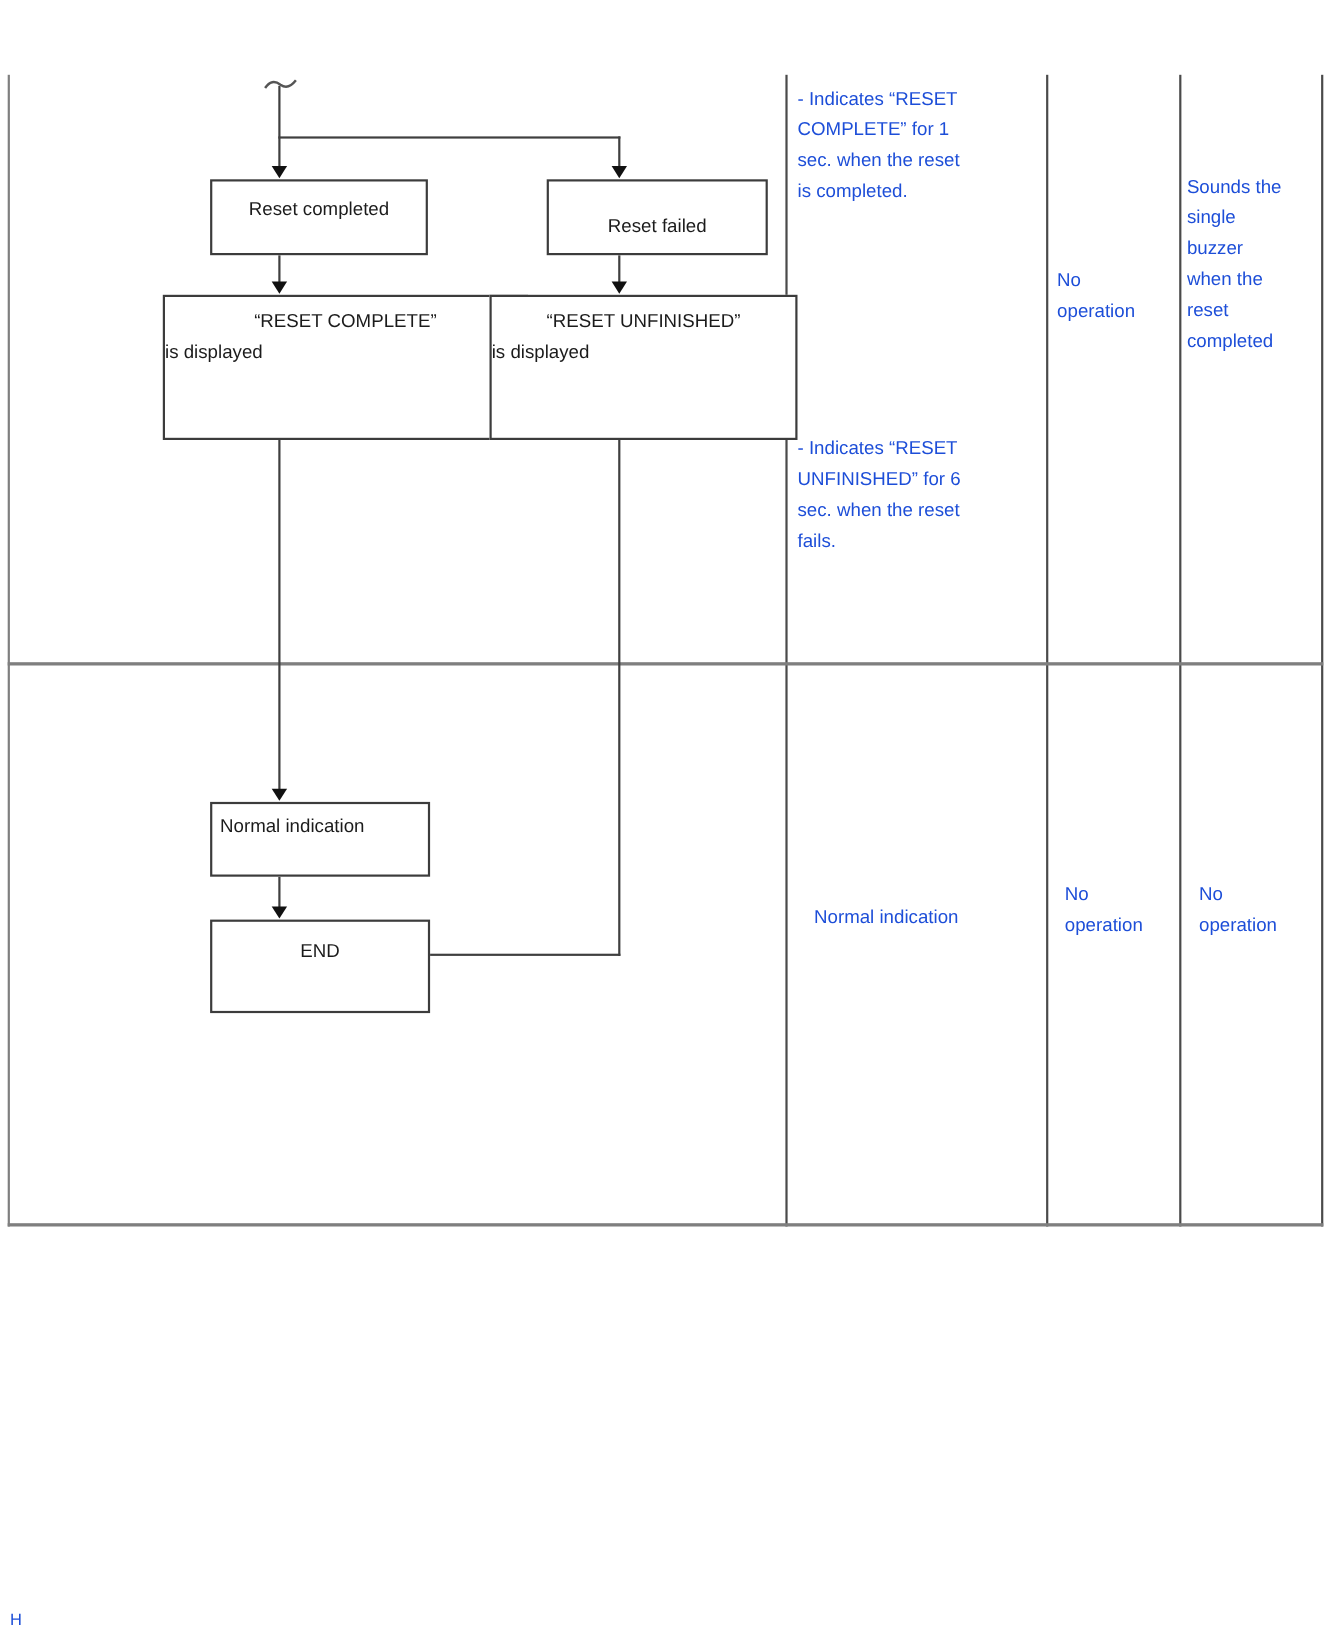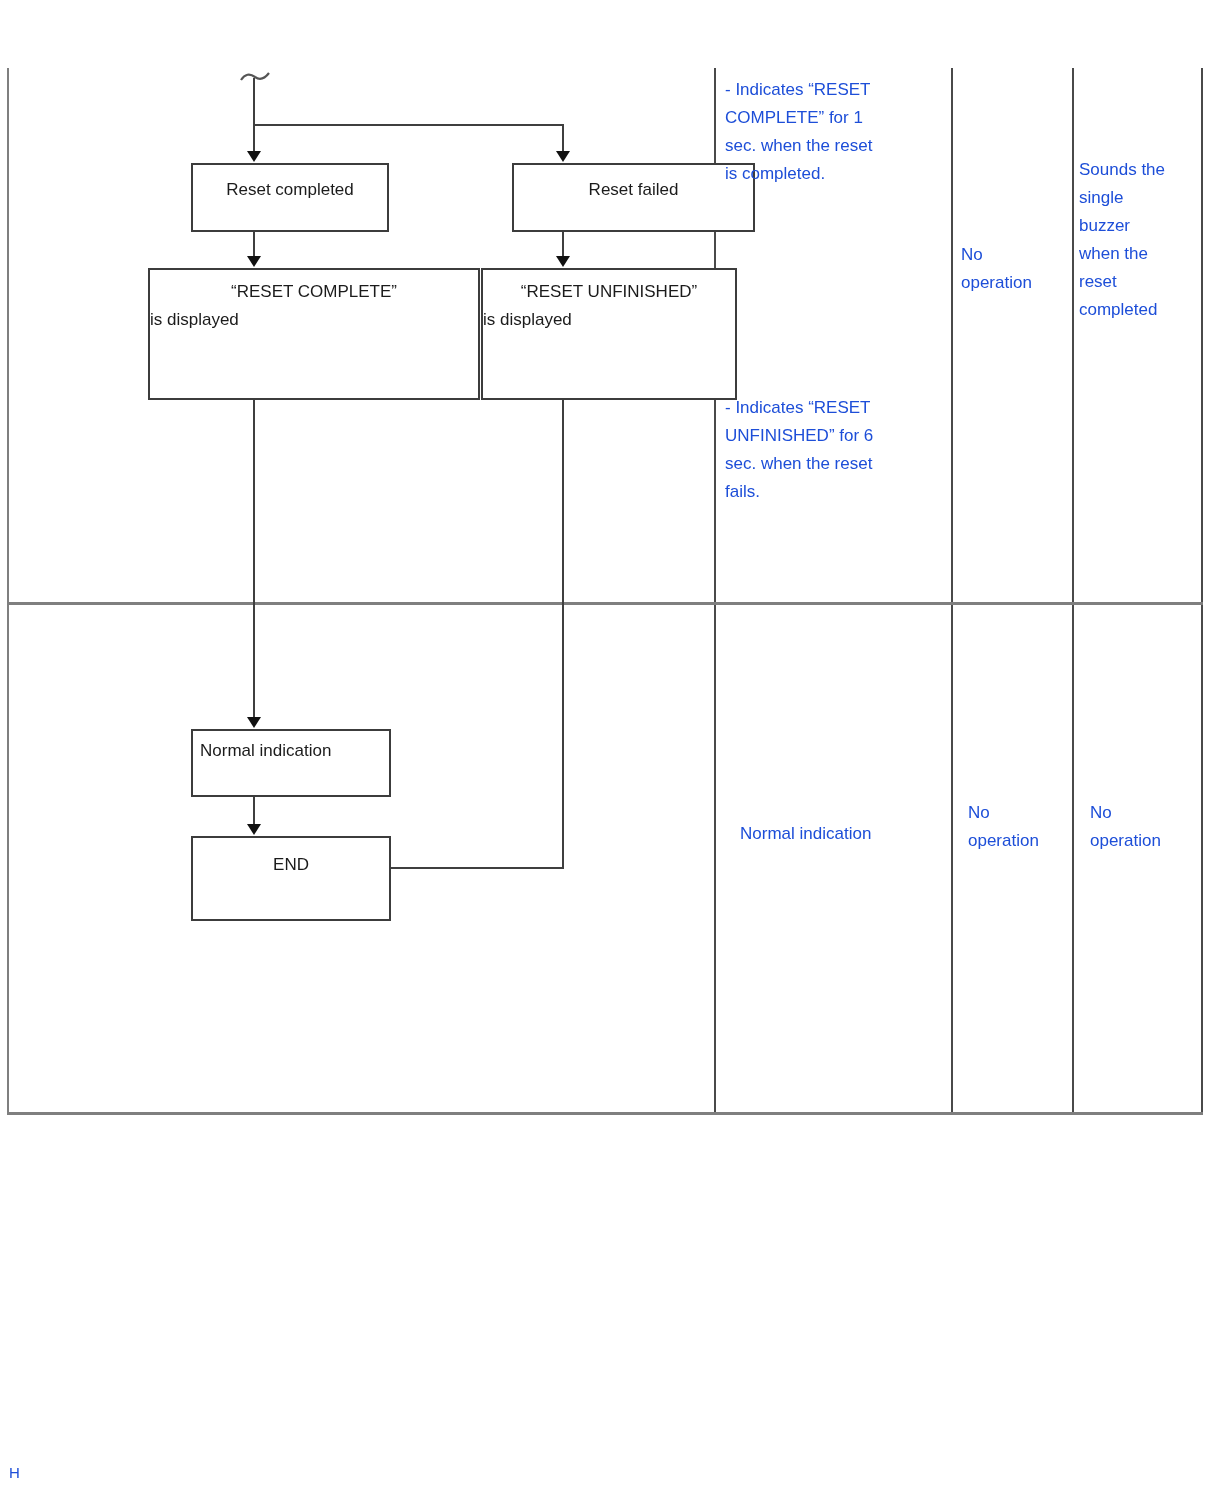--- a/index.html
+++ b/index.html
@@ -83,30 +83,30 @@
   <div class="arrow-down" style="left:247px;top:824px;"></div>
 
   <div class="fline" style="left:562px;top:400px;width:2px;height:469px;"></div>
   <div class="fline" style="left:367px;top:867px;width:197px;height:2px;"></div>
   <div class="arrow-left" style="left:358px;top:861px;"></div>
 
   <div class="fbox" style="left:155px;top:163px;width:198px;height:69px;text-align:center;padding-top:12px;">
     <span>Reset completed</span>
   </div>
 
-  <div class="fbox" style="left:476px;top:163px;width:243px;height:69px;text-align:center;padding-top:12px;">
+  <div class="fbox" style="left:461px;top:163px;width:201px;height:69px;text-align:center;padding-top:28px;">
     <span>Reset failed</span>
   </div>
 
   <div class="fbox" style="left:112px;top:268px;width:332px;height:132px;padding-top:8px;line-height:28px;">
     <span class="center-line">“RESET COMPLETE”</span>
     <span class="indent-line">is displayed</span>
   </div>
 
-  <div class="fbox" style="left:445px;top:268px;width:256px;height:132px;padding-top:8px;line-height:28px;">
+  <div class="fbox" style="left:409px;top:268px;width:280px;height:132px;padding-top:8px;line-height:28px;">
     <span class="center-line">“RESET UNFINISHED”</span>
     <span class="indent-line">is displayed</span>
   </div>
 
   <div class="fbox" style="left:155px;top:729px;width:200px;height:68px;padding:7px 0 0 7px;">
     <span>Normal indication</span>
   </div>
 
   <div class="fbox" style="left:155px;top:836px;width:200px;height:85px;text-align:center;padding-top:14px;">
     <span>END</span>

